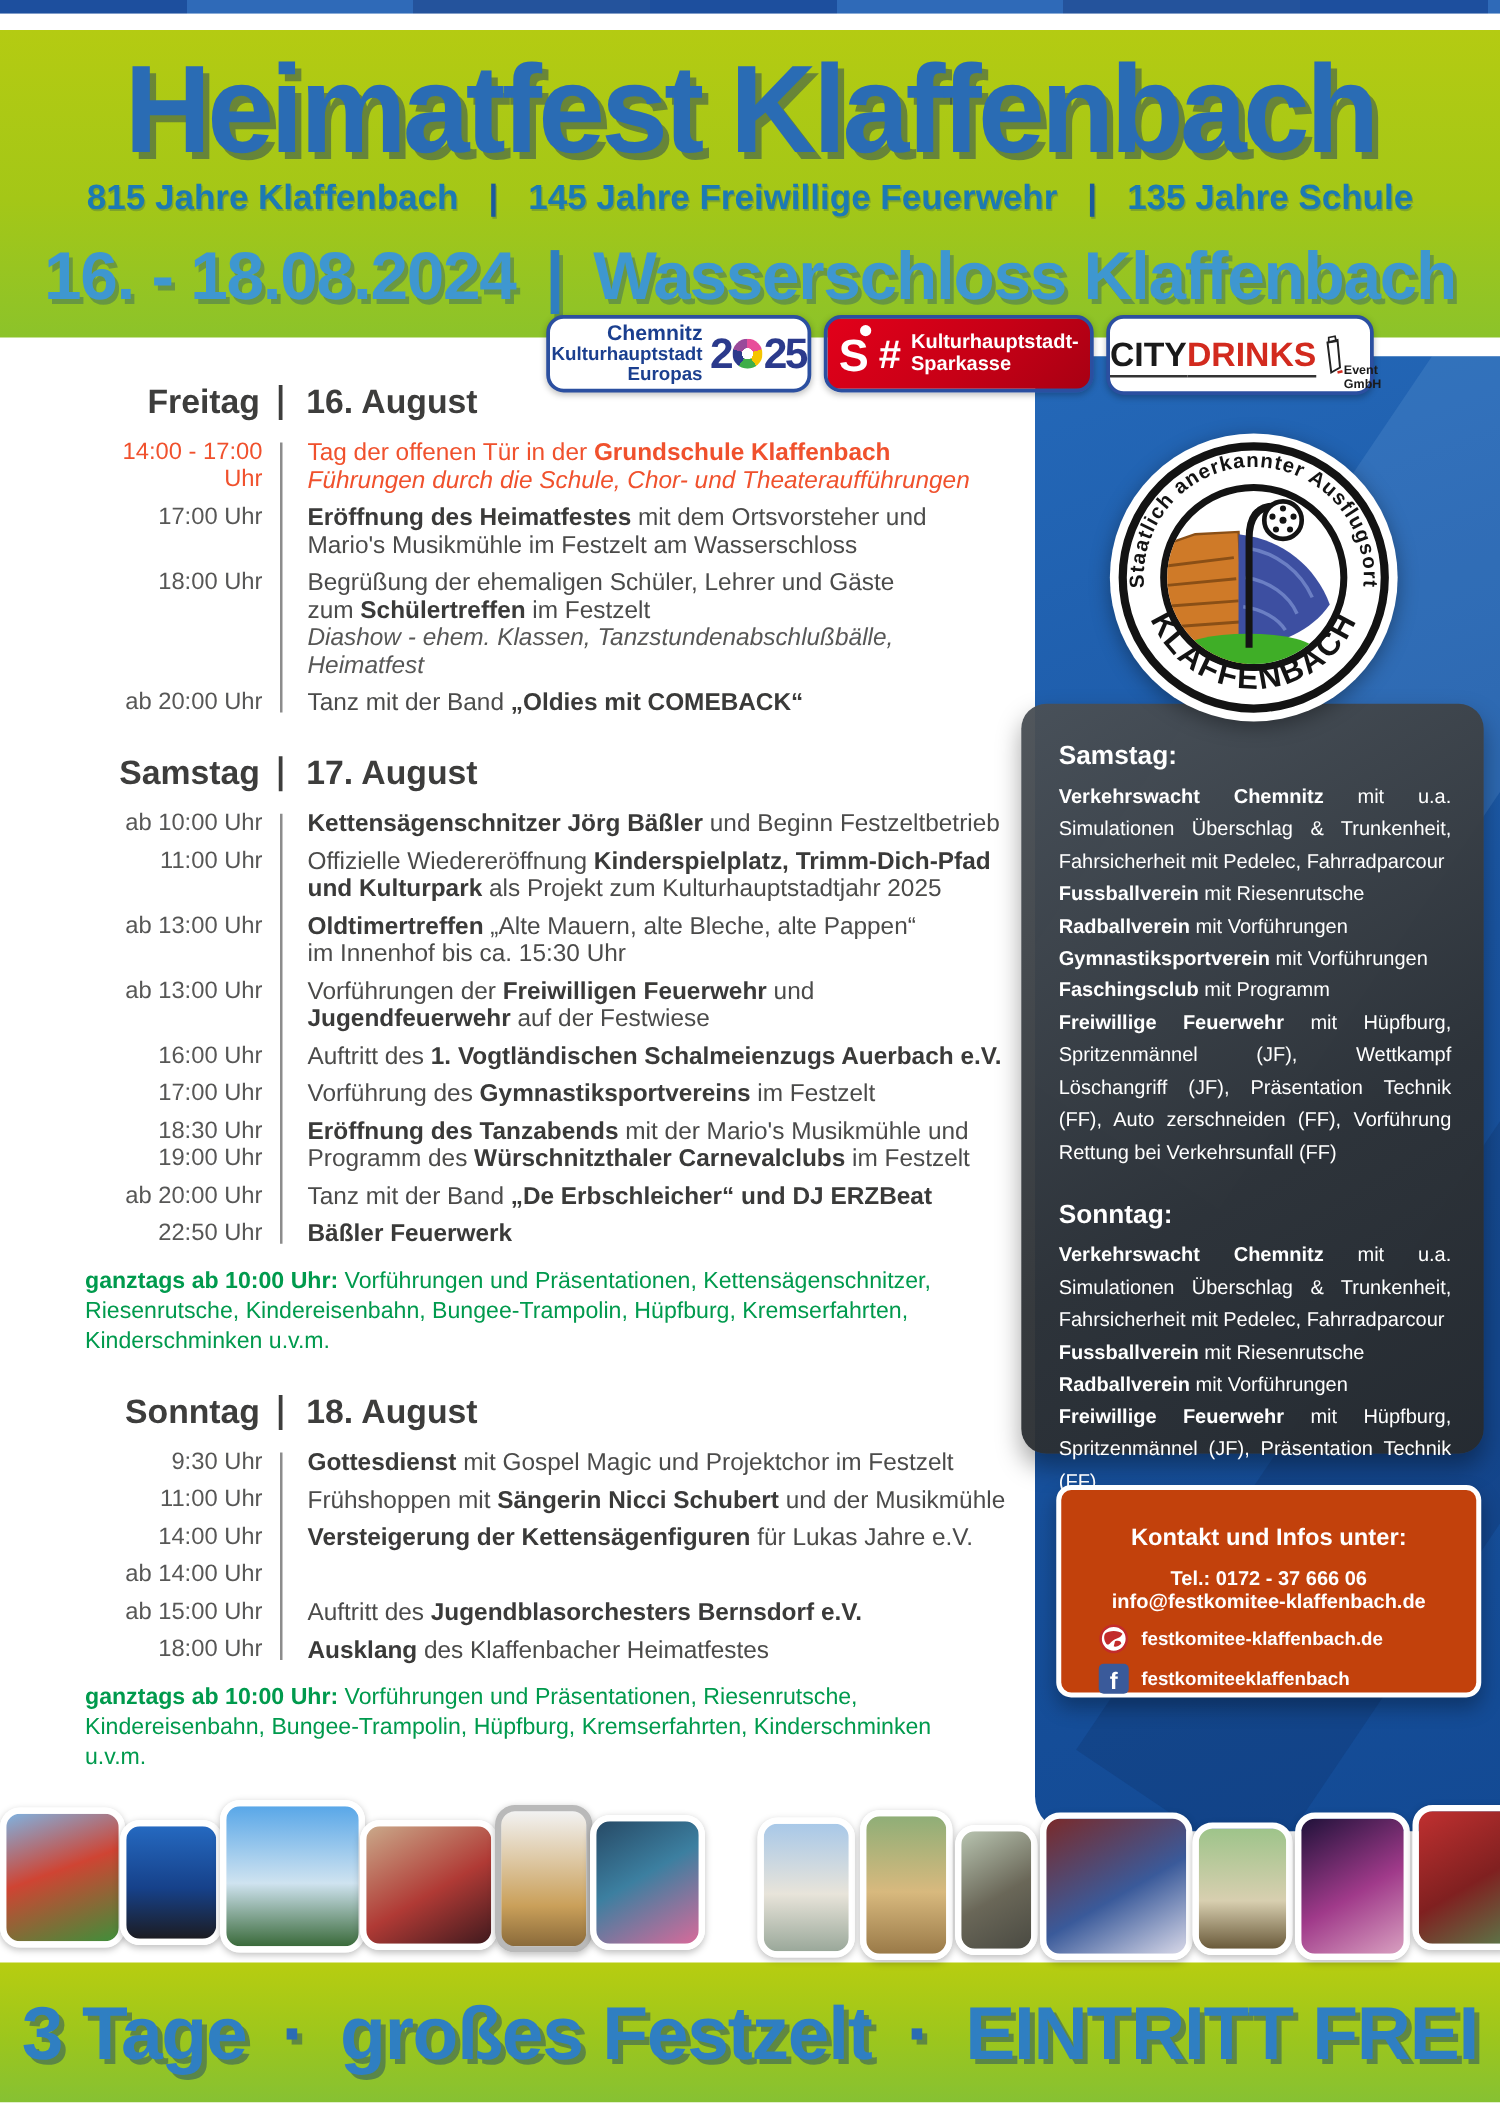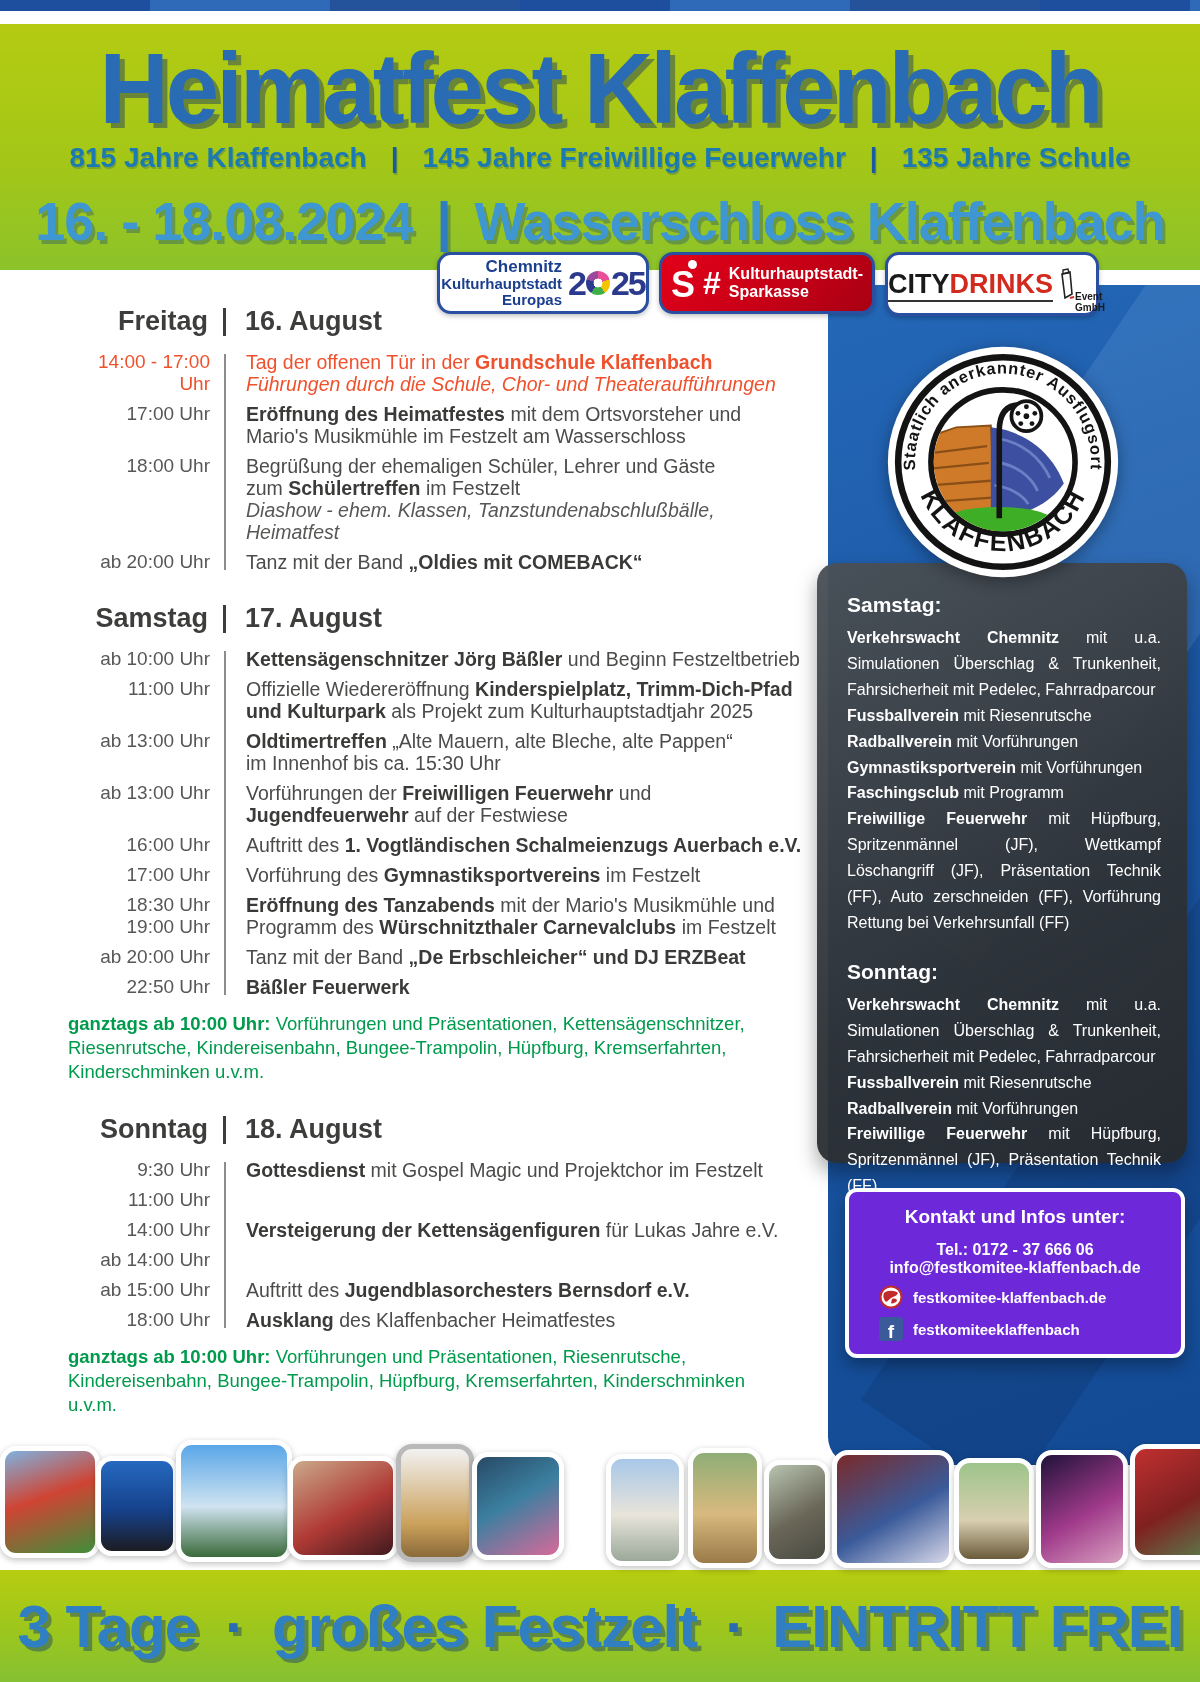--- a/index.html
+++ b/index.html
@@ -65,22 +65,22 @@
   .dark-panel{position:absolute;left:817px;top:563px;width:370px;height:600px;z-index:5;
     border-radius:20px;box-sizing:border-box;padding:30px 26px 24px 30px;
     background:linear-gradient(150deg,rgba(74,80,86,.96) 0%,rgba(46,50,54,.96) 60%,rgba(38,42,46,.96) 100%);
     box-shadow:0 10px 20px rgba(0,0,0,.35);color:#fff;}
   .dp-title{font-size:21px;font-weight:700;margin:0 0 8px 0;}
   .dp-group2{margin-top:24px;}
   .dp-item{font-size:16px;line-height:1.62;margin:0;text-align:justify;}
   .dp-item .lead{font-weight:700;}
   
   .contact{position:absolute;left:845px;top:1188px;width:340px;height:170px;z-index:6;
-    background:#6d28d9;border:4px solid #fff;border-radius:12px;box-sizing:border-box;
-    color:#fff;box-shadow:0 8px 16px rgba(0,0,0,.3);padding:14px 0 0 0;text-align:center;}
+    background:#c2410c;border:4px solid #fff;border-radius:12px;box-sizing:border-box;
+    color:#fff;box-shadow:0 8px 16px rgba(0,0,0,.3);padding:28px 0 0 0;text-align:center;}
   .ct-title{font-size:19px;font-weight:700;}
   .ct-tel{font-size:16px;font-weight:700;margin-top:13px;}
   .ct-mail{font-size:16px;font-weight:700;}
   .ct-row{display:flex;align-items:center;gap:10px;margin:8px 0 0 30px;text-align:left;}
   .ct-row .txt{font-size:15px;font-weight:700;}
   .fb-icon{width:24px;height:24px;border-radius:4px;background:#3a5a9a;color:#fff;
     font-weight:700;font-size:19px;display:flex;align-items:flex-end;justify-content:center;line-height:1;}
   
   .schedule{position:absolute;left:68px;top:268px;width:740px;z-index:2;color:#3d3d3c;}
   .sec{margin-top:30px;}
@@ -381,20 +381,23 @@
             <div>9:30 Uhr</div>
           </div>
           <div class="desc">
             <div class="line"><span class="b">Gottesdienst</span><span> mit Gospel Magic und Projektchor im Festzelt</span></div>
           </div>
         </div>
         <div class="row">
           <div class="time">
             <div>11:00 Uhr</div>
           </div>
+          <div class="desc">
+            <div class="line"><span>Frühshoppen mit </span><span class="b">Sängerin Nicci Schubert</span><span> und der Musikmühle</span></div>
+          </div>
         </div>
         <div class="row">
           <div class="time">
             <div>14:00 Uhr</div>
           </div>
           <div class="desc">
             <div class="line"><span class="b">Versteigerung der Kettensägenfiguren</span><span> für Lukas Jahre e.V.</span></div>
           </div>
         </div>
         <div class="row">

